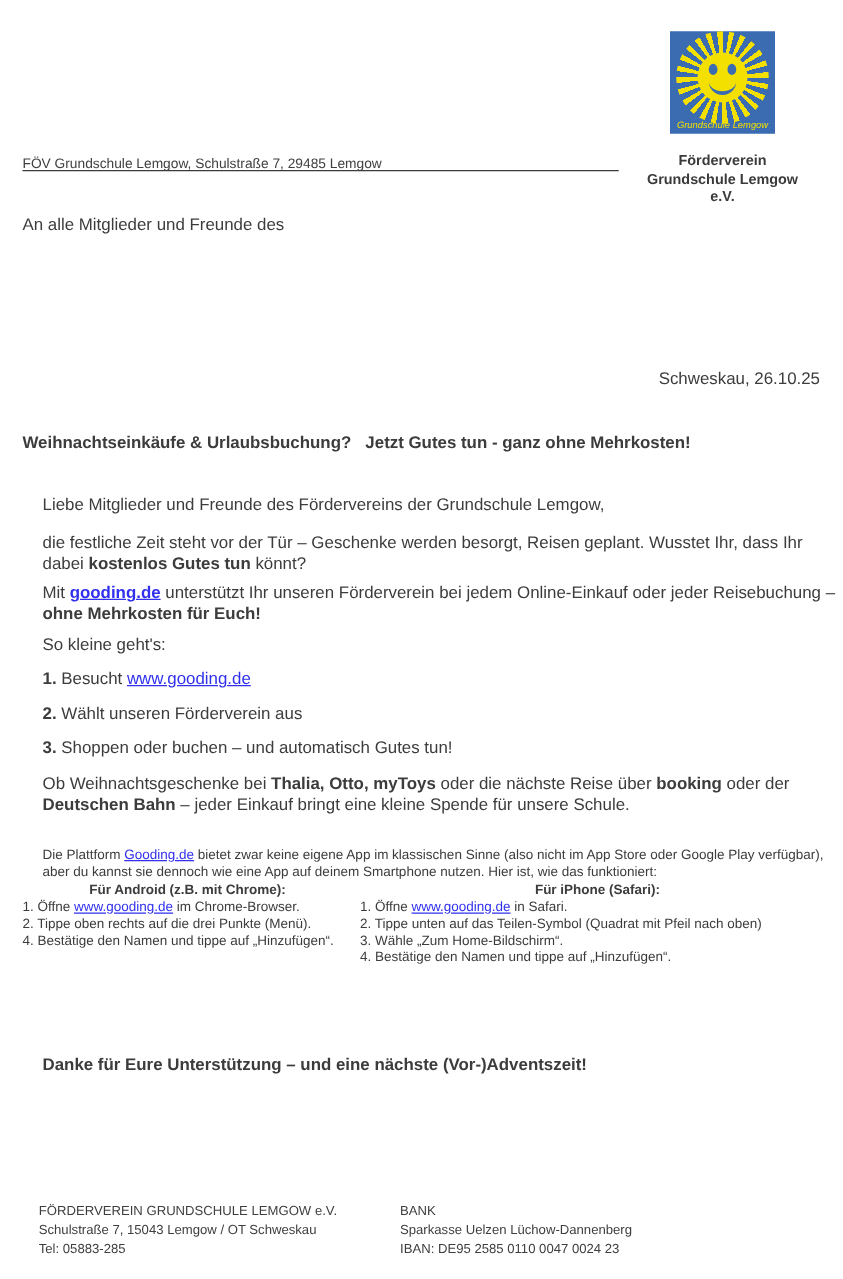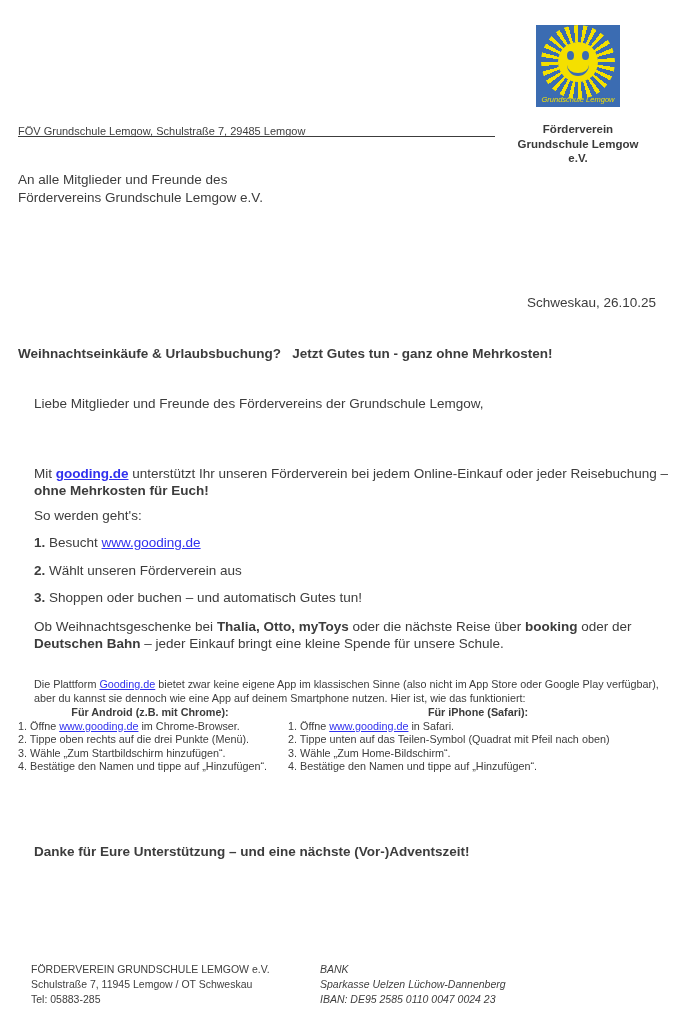--- a/index.html
+++ b/index.html
@@ -79,60 +79,59 @@
     </div>
     <div class="org-lines">
       <div>Förderverein</div>
       <div>Grundschule Lemgow</div>
       <div>e.V.</div>
     </div>
   </div>
 
   <div class="recipient">
     <div>An alle Mitglieder und Freunde des</div>
-    <div>Fördervereins Grundschule Lemgow e.V.</div>
   </div>
 
   <div class="date">Schweskau, 26.10.25</div>
 
   <div class="subject">Weihnachtseinkäufe &amp; Urlaubsbuchung?&nbsp;&nbsp; Jetzt Gutes tun - ganz ohne Mehrkosten!</div>
 
   <p class="para" style="top:379px"><span>Liebe Mitglieder und Freunde des Fördervereins der Grundschule Lemgow,</span></p>
+  <p class="para" style="top:409px"><span>die festliche Zeit steht vor der Tür – Geschenke werden besorgt, Reisen geplant. Wusstet Ihr, dass Ihr dabei </span><span class="seg-b">kostenlos Gutes tun</span><span> könnt?</span></p>
   <p class="para" style="top:449px"><span>Mit </span><span class="seg-blnk">gooding.de</span><span> unterstützt Ihr unseren Förderverein bei jedem Online-Einkauf oder jeder Reisebuchung – </span><span class="seg-b">ohne Mehrkosten für Euch!</span></p>
-  <p class="para" style="top:491px"><span>So werden geht's:</span></p>
+  <p class="para" style="top:491px"><span>So kleine geht's:</span></p>
   <p class="para" style="top:518px"><span class="seg-b">1.</span><span> Besucht </span><span class="seg-lnk">www.gooding.de</span></p>
   <p class="para" style="top:546px"><span class="seg-b">2.</span><span> Wählt unseren Förderverein aus</span></p>
   <p class="para" style="top:573px"><span class="seg-b">3.</span><span> Shoppen oder buchen – und automatisch Gutes tun!</span></p>
   <p class="para" style="top:602px"><span>Ob Weihnachtsgeschenke bei </span><span class="seg-b">Thalia, Otto, myToys</span><span> oder die nächste Reise über </span><span class="seg-b">booking</span><span> oder der </span><span class="seg-b">Deutschen Bahn</span><span> – jeder Einkauf bringt eine kleine Spende für unsere Schule.</span></p>
 
   <p class="para small" style="top:661px"><span>Die Plattform </span><span class="seg-lnk">Gooding.de</span><span> bietet zwar keine eigene App im klassischen Sinne (also nicht im App Store oder Google Play verfügbar), aber du kannst sie dennoch wie eine App auf deinem Smartphone nutzen. Hier ist, wie das funktioniert:</span></p>
 
   <div class="col" style="left:18px;top:706px;width:264px;">
     <div class="col-h">Für Android (z.B. mit Chrome):</div>
     <p><span>1. Öffne </span><span class="seg-lnk">www.gooding.de</span><span> im Chrome-Browser.</span></p>
     <p><span>2. Tippe oben rechts auf die drei Punkte (Menü).</span></p>
-    <p><span>3. Wähle „Zum Startbildschirm hinzufügen“.</span></p>
     <p><span>4. Bestätige den Namen und tippe auf „Hinzufügen“.</span></p>
   </div>
 
   <div class="col" style="left:288px;top:706px;width:380px;">
     <div class="col-h">Für iPhone (Safari):</div>
     <p><span>1. Öffne </span><span class="seg-lnk">www.gooding.de</span><span> in Safari.</span></p>
     <p><span>2. Tippe unten auf das Teilen-Symbol (Quadrat mit Pfeil nach oben)</span></p>
     <p><span>3. Wähle „Zum Home-Bildschirm“.</span></p>
     <p><span>4. Bestätige den Namen und tippe auf „Hinzufügen“.</span></p>
   </div>
 
   <p class="para closing" style="top:827px">Danke für Eure Unterstützung – und eine nächste (Vor-)Adventszeit!</p>
 
   <div class="footer-col" style="left:18px;top:962px;">
     <div>FÖRDERVEREIN GRUNDSCHULE LEMGOW e.V.</div>
-    <div>Schulstraße 7, 11945 Lemgow / OT Schweskau</div>
+    <div>Schulstraße 7, 15043 Lemgow / OT Schweskau</div>
     <div>Tel: 05883-285</div>
   </div>
 
-  <div class="footer-col" style="left:307px;top:962px;font-style:italic;">
+  <div class="footer-col" style="left:307px;top:962px;">
     <div>BANK</div>
     <div>Sparkasse Uelzen Lüchow-Dannenberg</div>
     <div>IBAN: DE95 2585 0110 0047 0024 23</div>
   </div>
 
 </div>
 
 </body></html>

